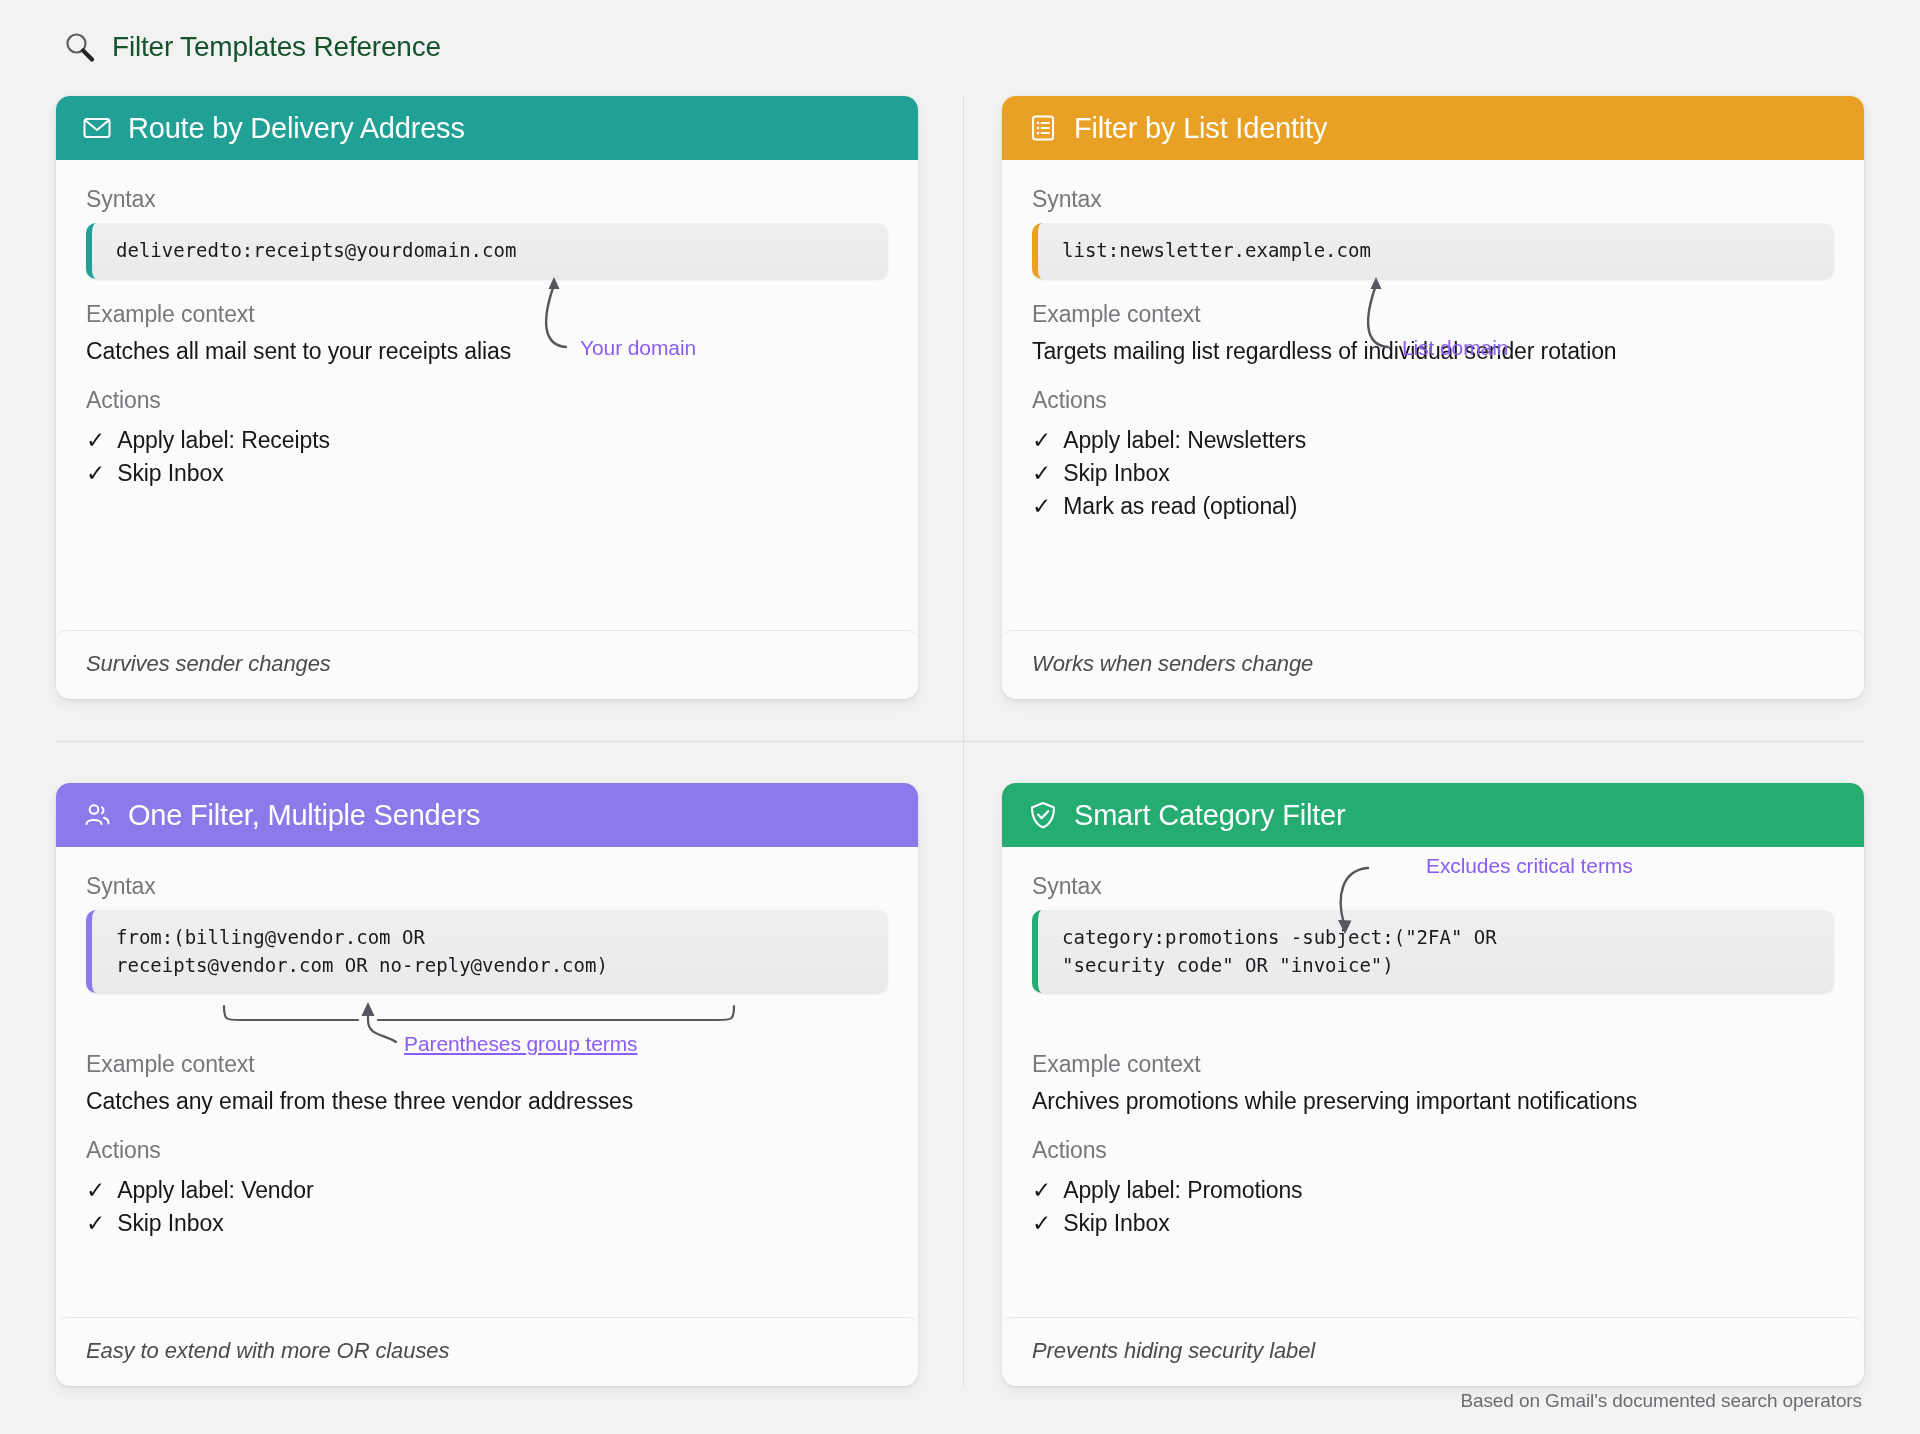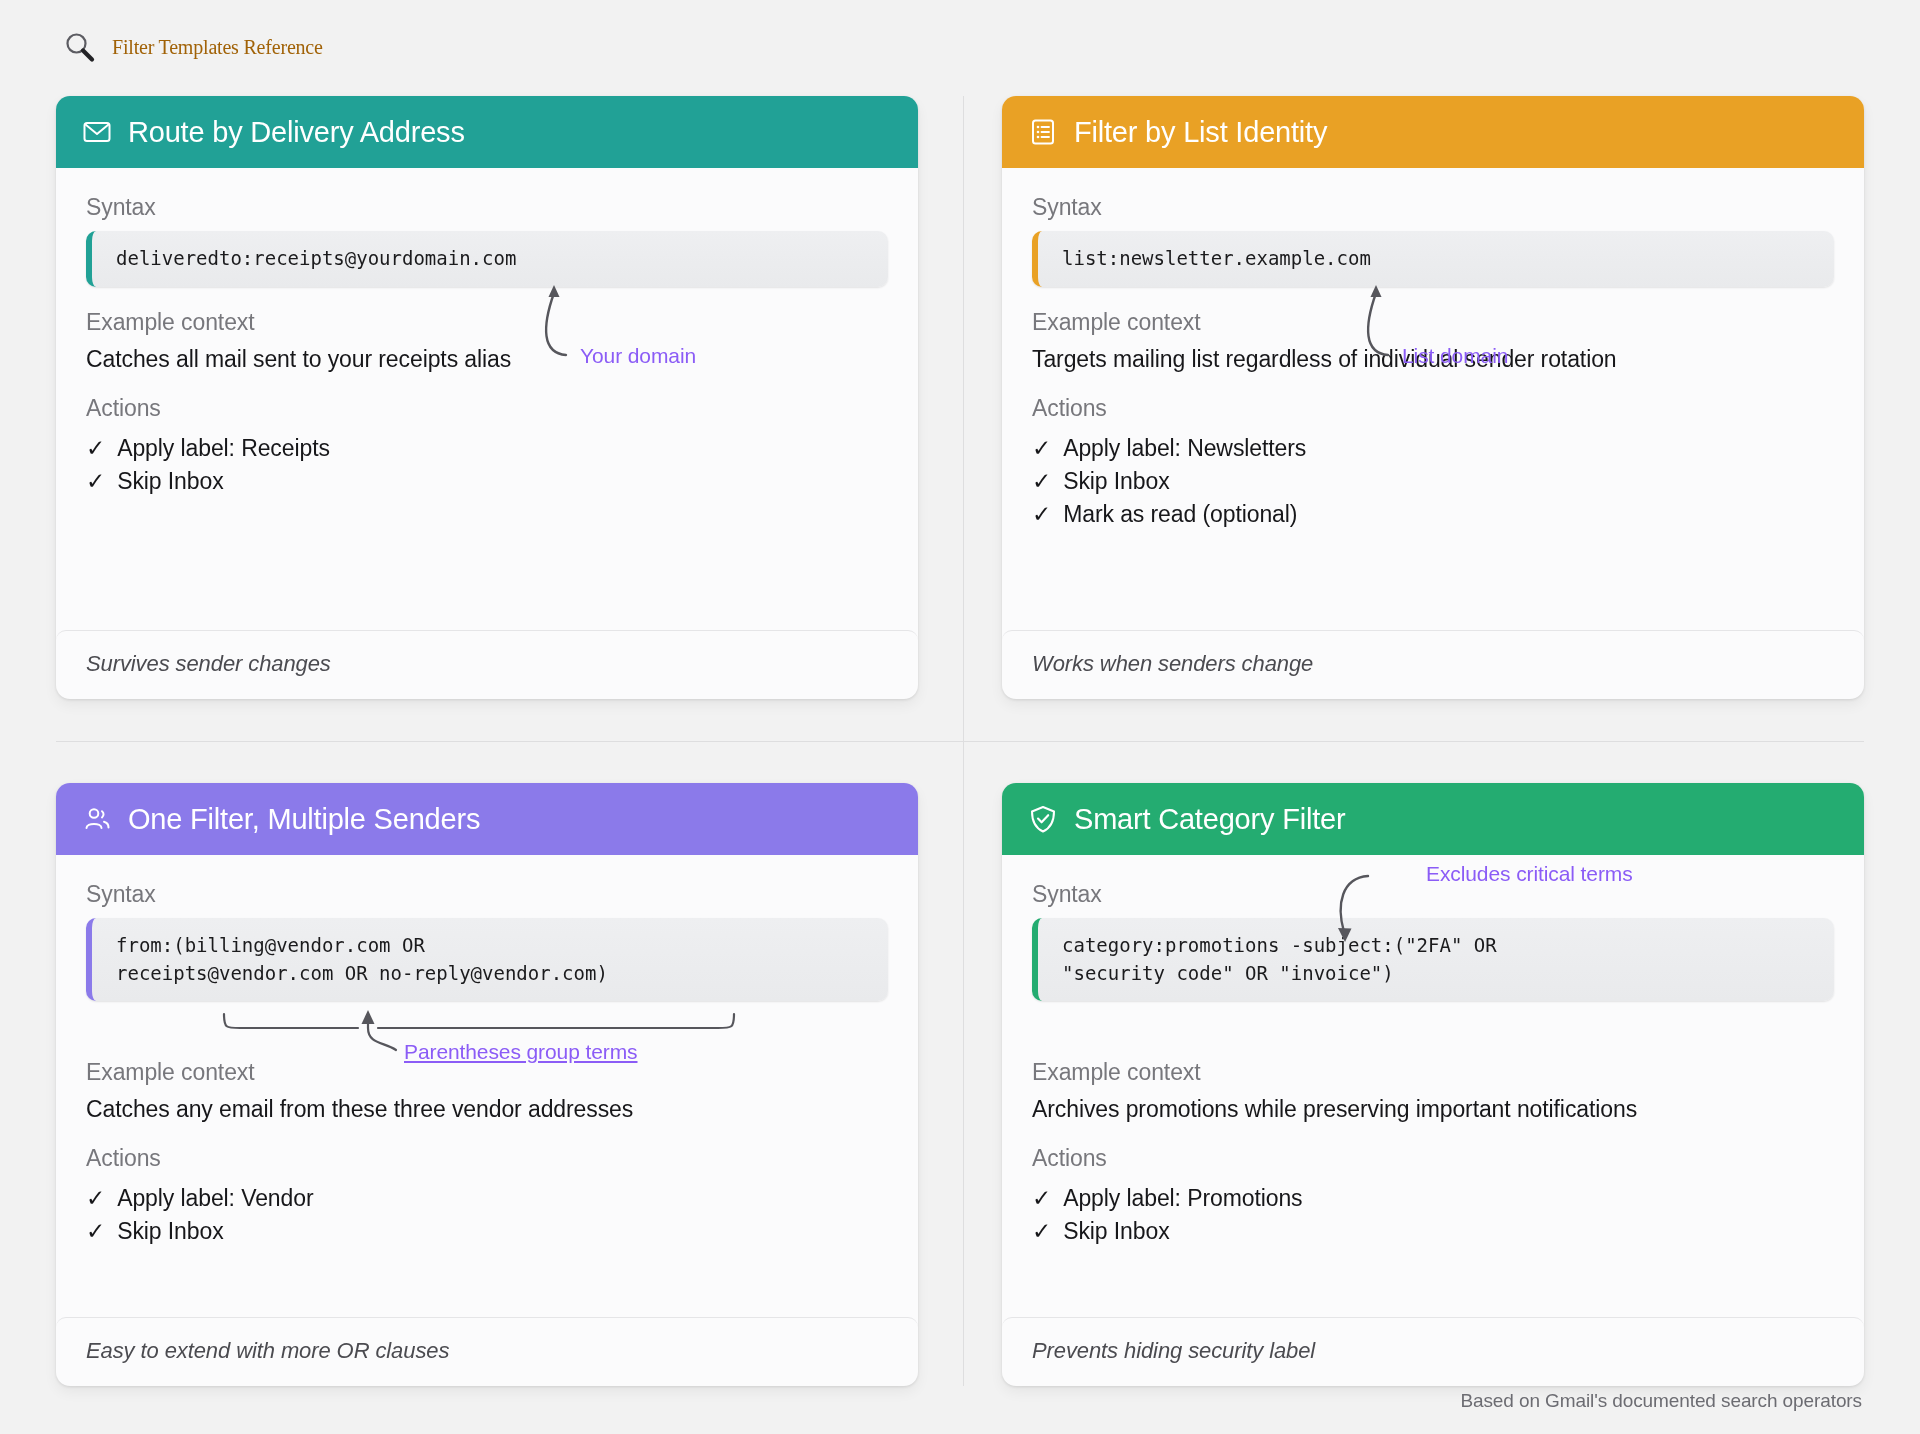--- a/index.html
+++ b/index.html
@@ -23,25 +23,24 @@
     gap: 16px;
   }
   .search-glyph {
     width: 34px; height: 34px;
     display: inline-block;
     position: relative;
     flex: none;
   }
   .search-glyph svg { display:block; }
   .page-title {
-    font-size: 20px;
-    color: #a16207;
+    font-size: 28px;
+    color: #14532d;
     letter-spacing: -0.2px;
     white-space: nowrap;
-    font-family: Liberation Serif, serif;
   }
 
   
   .grid {
     position: absolute;
     left: 56px;
     top: 96px;
     width: 1808px;
     height: 1290px;
     display: grid;
@@ -82,21 +81,21 @@
     border-radius: 14px;
     box-shadow: 0 1px 3px rgba(0,0,0,.10), 0 6px 14px rgba(0,0,0,.055);
     display: flex;
     flex-direction: column;
     height: 100%;
     overflow: visible;
   }
 
   .card-head {
     border-radius: 14px 14px 0 0;
-    height: 72px;
+    height: 64px;
     display: flex;
     align-items: center;
     gap: 16px;
     padding: 0 26px;
     color: #ffffff;
     flex: none;
   }
   .card-head .head-icon { flex: none; display:flex; align-items:center; }
   .card-head .head-title {
     font-size: 29px;

